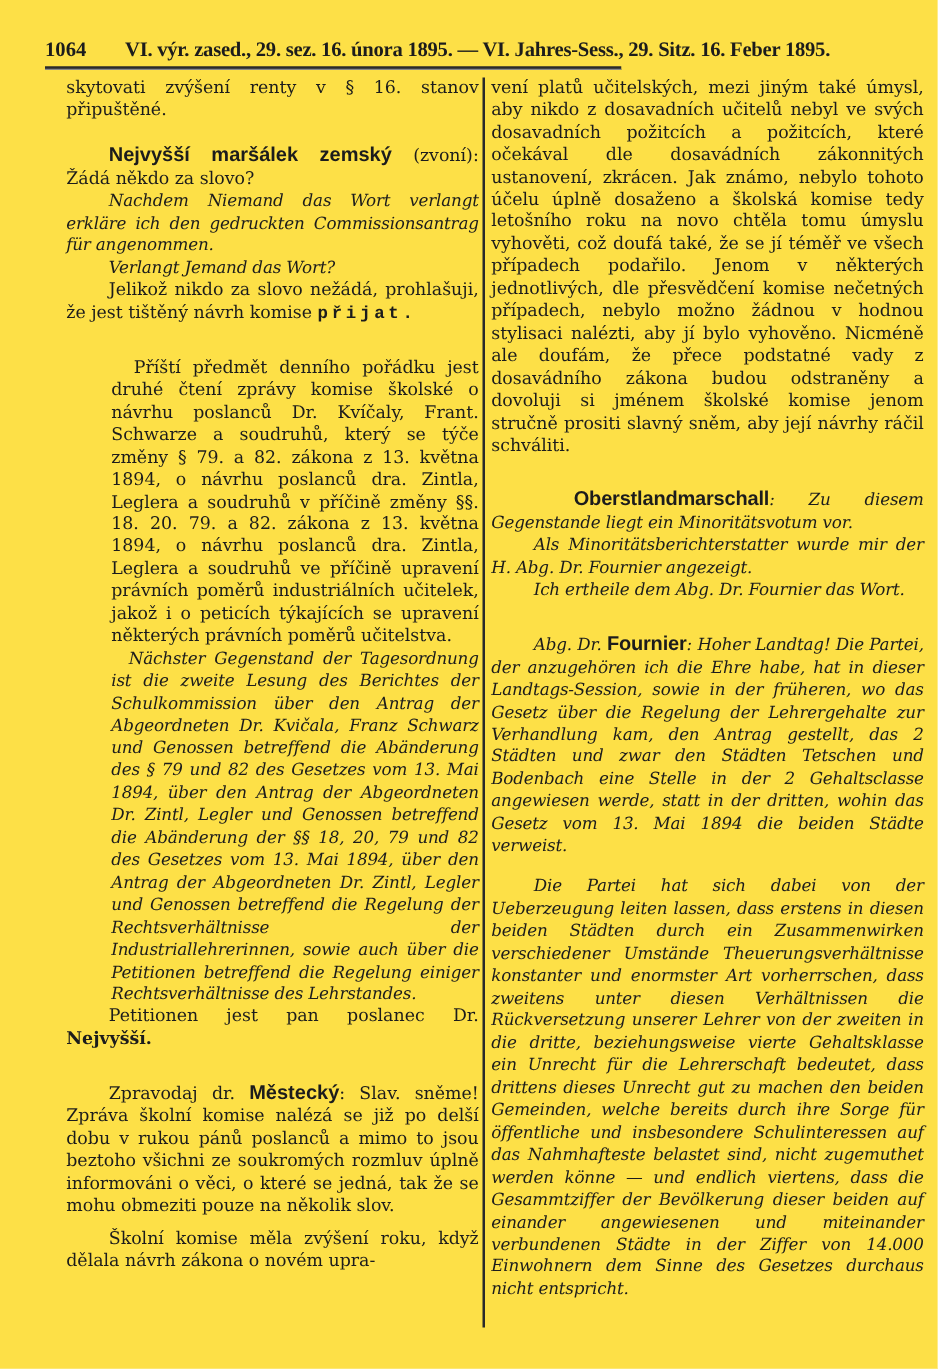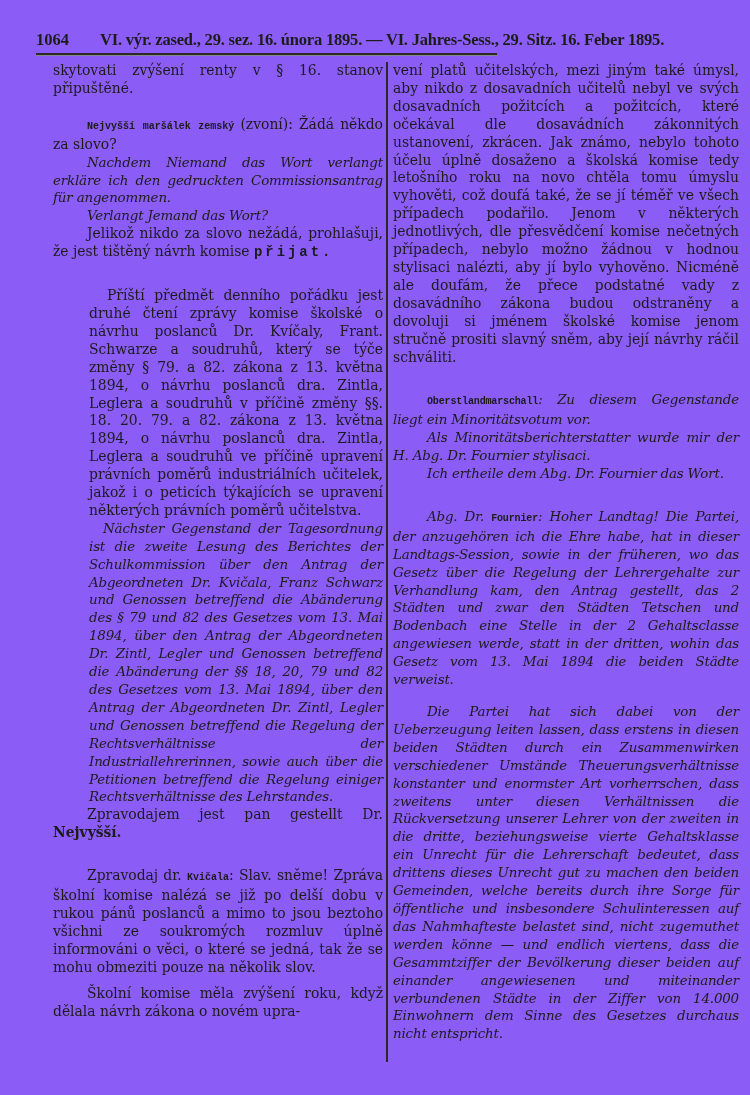--- a/index.html
+++ b/index.html
@@ -1,33 +1,33 @@
 <!DOCTYPE html>
 <html><head>
 <meta charset="utf-8">
 <style>
   html, body { margin: 0; padding: 0; background: #ffffff; }
   body { width: 750px; height: 1095px; position: relative; overflow: hidden;
          font-family: "DejaVu Serif", serif; color: #1c1c1c; }
-  .page { position: absolute; left: 0; top: 0; width: 750px; height: 1095px; background: #8b5cf6; }
+  .page { position: absolute; left: 0; top: 0; width: 750px; height: 1095px; background: #fde047; }
   .header { position: absolute; left: 36px; top: 30px; width: 461px; height: 22px;
             font-family: "Liberation Serif", serif; font-size: 16.5px; white-space: nowrap; }
   .header .pageno { position: absolute; left: 0; top: 0; font-weight: bold; }
   .header .title { position: absolute; left: 64px; top: 0; font-weight: bold; letter-spacing: -0.2px; }
   .rule { position: absolute; left: 36px; top: 53px; width: 461px; height: 2px; background: #2a2a2a; border-bottom: 1px solid #888; }
   .col { position: absolute; top: 62px; font-size: 13.9px; line-height: 17.9px; text-align: justify; }
   .col.left { left: 53px; width: 330px; }
   .col.right { left: 393px; width: 346px; }
   .divider { position: absolute; left: 386px; top: 62px; width: 2px; height: 1000px; background: #2a2a2a; }
   p { margin: 0; }
   .ind { text-indent: 34px; }
   .hang { padding-left: 36px; }
   .gap { height: 18px; }
   .gap2 { height: 25px; }
-  .sp { font-family: Liberation Mono, monospace; font-weight: bold; font-size: 10px; }
+  .sp { font-family: Liberation Sans, sans-serif; font-weight: bold; font-size: 16px; }
   .frak { font-family: "DejaVu Serif", serif; font-style: italic; font-size: 13.4px; letter-spacing: -0.15px; }
   .bold { font-weight: bold; }
   .spaced { letter-spacing: 3px; font-weight: bold; font-family: Liberation Mono, monospace; }
 </style>
 </head>
 <body>
 
 <div class="page">
 
   <div class="header">
@@ -44,39 +44,39 @@
     </p>
     <p class="ind frak">Nachdem Niemand das Wort verlangt erkläre ich den gedruckten Commissionsantrag für angenommen.</p>
     <p class="ind frak">Verlangt Jemand das Wort?</p>
     <p class="ind">
       <span>Jelikož nikdo za slovo nežádá, prohlašuji, že jest tištěný návrh komise </span><span class="spaced">přijat.</span>
     </p>
     <div class="gap2"></div>
     <p class="ind hang" style="text-indent:18px;">Příští předmět denního pořádku jest druhé čtení zprávy komise školské o návrhu poslanců Dr. Kvíčaly, Frant. Schwarze a soudruhů, který se týče změny § 79. a 82. zákona z 13. května 1894, o návrhu poslanců dra. Zintla, Leglera a soudruhů v příčině změny §§. 18. 20. 79. a 82. zákona z 13. května 1894, o návrhu poslanců dra. Zintla, Leglera a soudruhů ve příčině upravení právních poměrů industriálních učitelek, jakož i o peticích týkajících se upravení některých právních poměrů učitelstva.</p>
     <p class="hang frak" style="text-indent:14px;">Nächster Gegenstand der Tagesordnung ist die zweite Lesung des Berichtes der Schulkommission über den Antrag der Abgeordneten Dr. Kvičala, Franz Schwarz und Genossen betreffend die Abänderung des § 79 und 82 des Gesetzes vom 13. Mai 1894, über den Antrag der Abgeordneten Dr. Zintl, Legler und Genossen betreffend die Abänderung der §§ 18, 20, 79 und 82 des Gesetzes vom 13. Mai 1894, über den Antrag der Abgeordneten Dr. Zintl, Legler und Genossen betreffend die Regelung der Rechtsverhältnisse der Industriallehrerinnen, sowie auch über die Petitionen betreffend die Regelung einiger Rechtsverhältnisse des Lehrstandes.</p>
     <p class="ind">
-      <span>Zpravodajem jest pan gestellt Dr. </span><span class="bold">Nejvyšší.</span>
+      <span>Petitionen jest pan poslanec Dr. </span><span class="bold">Nejvyšší.</span>
     </p>
     <div class="gap2"></div>
     <p class="ind">
-      <span>Zpravodaj dr. </span><span class="sp">Kvičala</span><span>: Slav. sněme! Zpráva školní komise nalézá se již po delší dobu v rukou pánů poslanců a mimo to jsou beztoho všichni ze soukromých rozmluv úplně informováni o věci, o které se jedná, tak že se mohu obmeziti pouze na několik slov.</span>
+      <span>Zpravodaj dr. </span><span class="sp">Městecký</span><span>: Slav. sněme! Zpráva školní komise nalézá se již po delší dobu v rukou pánů poslanců a mimo to jsou beztoho všichni ze soukromých rozmluv úplně informováni o věci, o které se jedná, tak že se mohu obmeziti pouze na několik slov.</span>
     </p>
     <div style="height:8px"></div>
     <p class="ind">Školní komise měla zvýšení roku, když dělala návrh zákona o novém upra-</p>
   </div>
 
   <div class="divider"></div>
 
   <div class="col right">
     <p>vení platů učitelských, mezi jiným také úmysl, aby nikdo z dosavadních učitelů nebyl ve svých dosavadních požitcích a požitcích, které očekával dle dosavádních zákonnitých ustanovení, zkrácen. Jak známo, nebylo tohoto účelu úplně dosaženo a školská komise tedy letošního roku na novo chtěla tomu úmyslu vyhověti, což doufá také, že se jí téměř ve všech případech podařilo. Jenom v některých jednotlivých, dle přesvědčení komise nečetných případech, nebylo možno žádnou v hodnou stylisaci nalézti, aby jí bylo vyhověno. Nicméně ale doufám, že přece podstatné vady z dosavádního zákona budou odstraněny a dovoluji si jménem školské komise jenom stručně prositi slavný sněm, aby její návrhy ráčil schváliti.</p>
     <div class="gap2"></div>
     <p class="ind frak">
-      <span class="sp" style="font-style:normal;">Oberstlandmarschall</span><span>: Zu diesem Gegenstande liegt ein Minoritätsvotum vor.</span>
+      <span class="sp" style="font-style:normal;margin-left:32px;">Oberstlandmarschall</span><span>: Zu diesem Gegenstande liegt ein Minoritätsvotum vor.</span>
     </p>
-    <p class="ind frak">Als Minoritätsberichterstatter wurde mir der H. Abg. Dr. Fournier stylisaci.</p>
+    <p class="ind frak">Als Minoritätsberichterstatter wurde mir der H. Abg. Dr. Fournier angezeigt.</p>
     <p class="ind frak">Ich ertheile dem Abg. Dr. Fournier das Wort.</p>
     <div class="gap2"></div>
     <p class="ind frak">
       <span>Abg. Dr. </span><span class="sp" style="font-style:normal;">Fournier</span><span>: Hoher Landtag! Die Partei, der anzugehören ich die Ehre habe, hat in dieser Landtags-Session, sowie in der früheren, wo das Gesetz über die Regelung der Lehrergehalte zur Verhandlung kam, den Antrag gestellt, das 2 Städten und zwar den Städten Tetschen und Bodenbach eine Stelle in der 2 Gehaltsclasse angewiesen werde, statt in der dritten, wohin das Gesetz vom 13. Mai 1894 die beiden Städte verweist.</span>
     </p>
     <div style="height:14px"></div>
     <p class="ind frak">Die Partei hat sich dabei von der Ueberzeugung leiten lassen, dass erstens in diesen beiden Städten durch ein Zusammenwirken verschiedener Umstände Theuerungsverhältnisse konstanter und enormster Art vorherrschen, dass zweitens unter diesen Verhältnissen die Rückversetzung unserer Lehrer von der zweiten in die dritte, beziehungsweise vierte Gehaltsklasse ein Unrecht für die Lehrerschaft bedeutet, dass drittens dieses Unrecht gut zu machen den beiden Gemeinden, welche bereits durch ihre Sorge für öffentliche und insbesondere Schulinteressen auf das Nahmhafteste belastet sind, nicht zugemuthet werden könne — und endlich viertens, dass die Gesammtziffer der Bevölkerung dieser beiden auf einander angewiesenen und miteinander verbundenen Städte in der Ziffer von 14.000 Einwohnern dem Sinne des Gesetzes durchaus nicht entspricht.</p>
   </div>
 
 </div>

